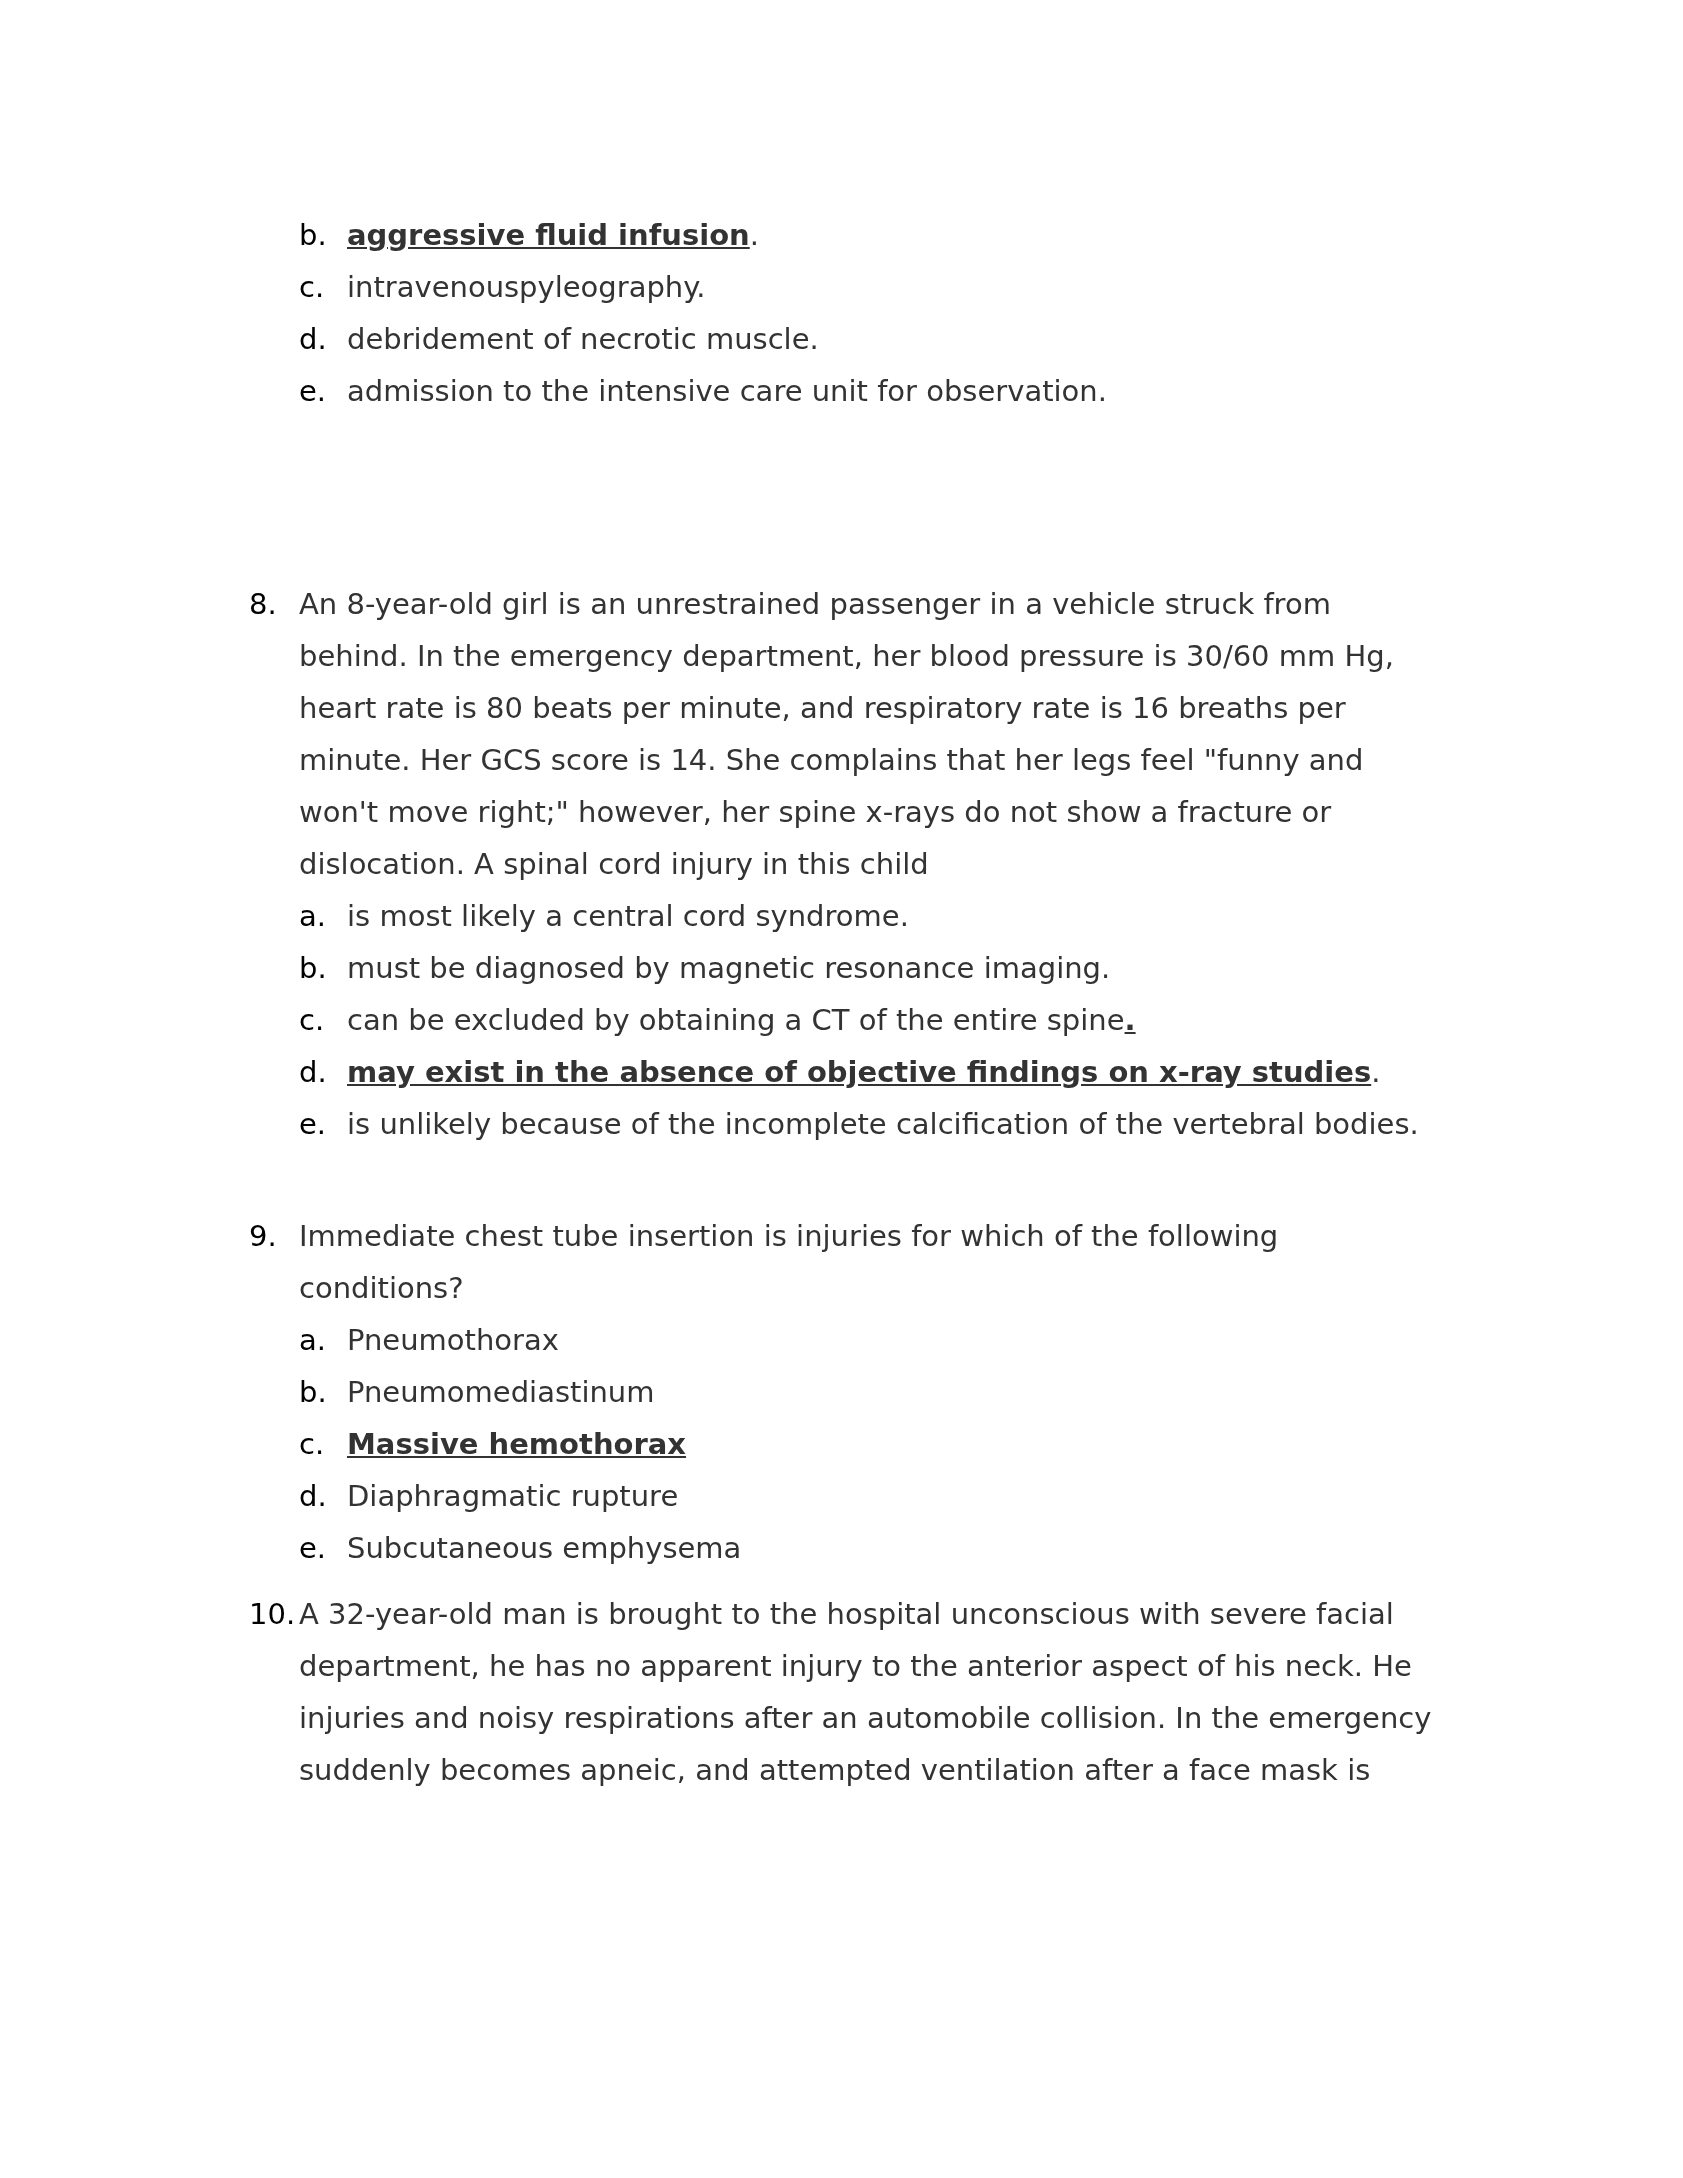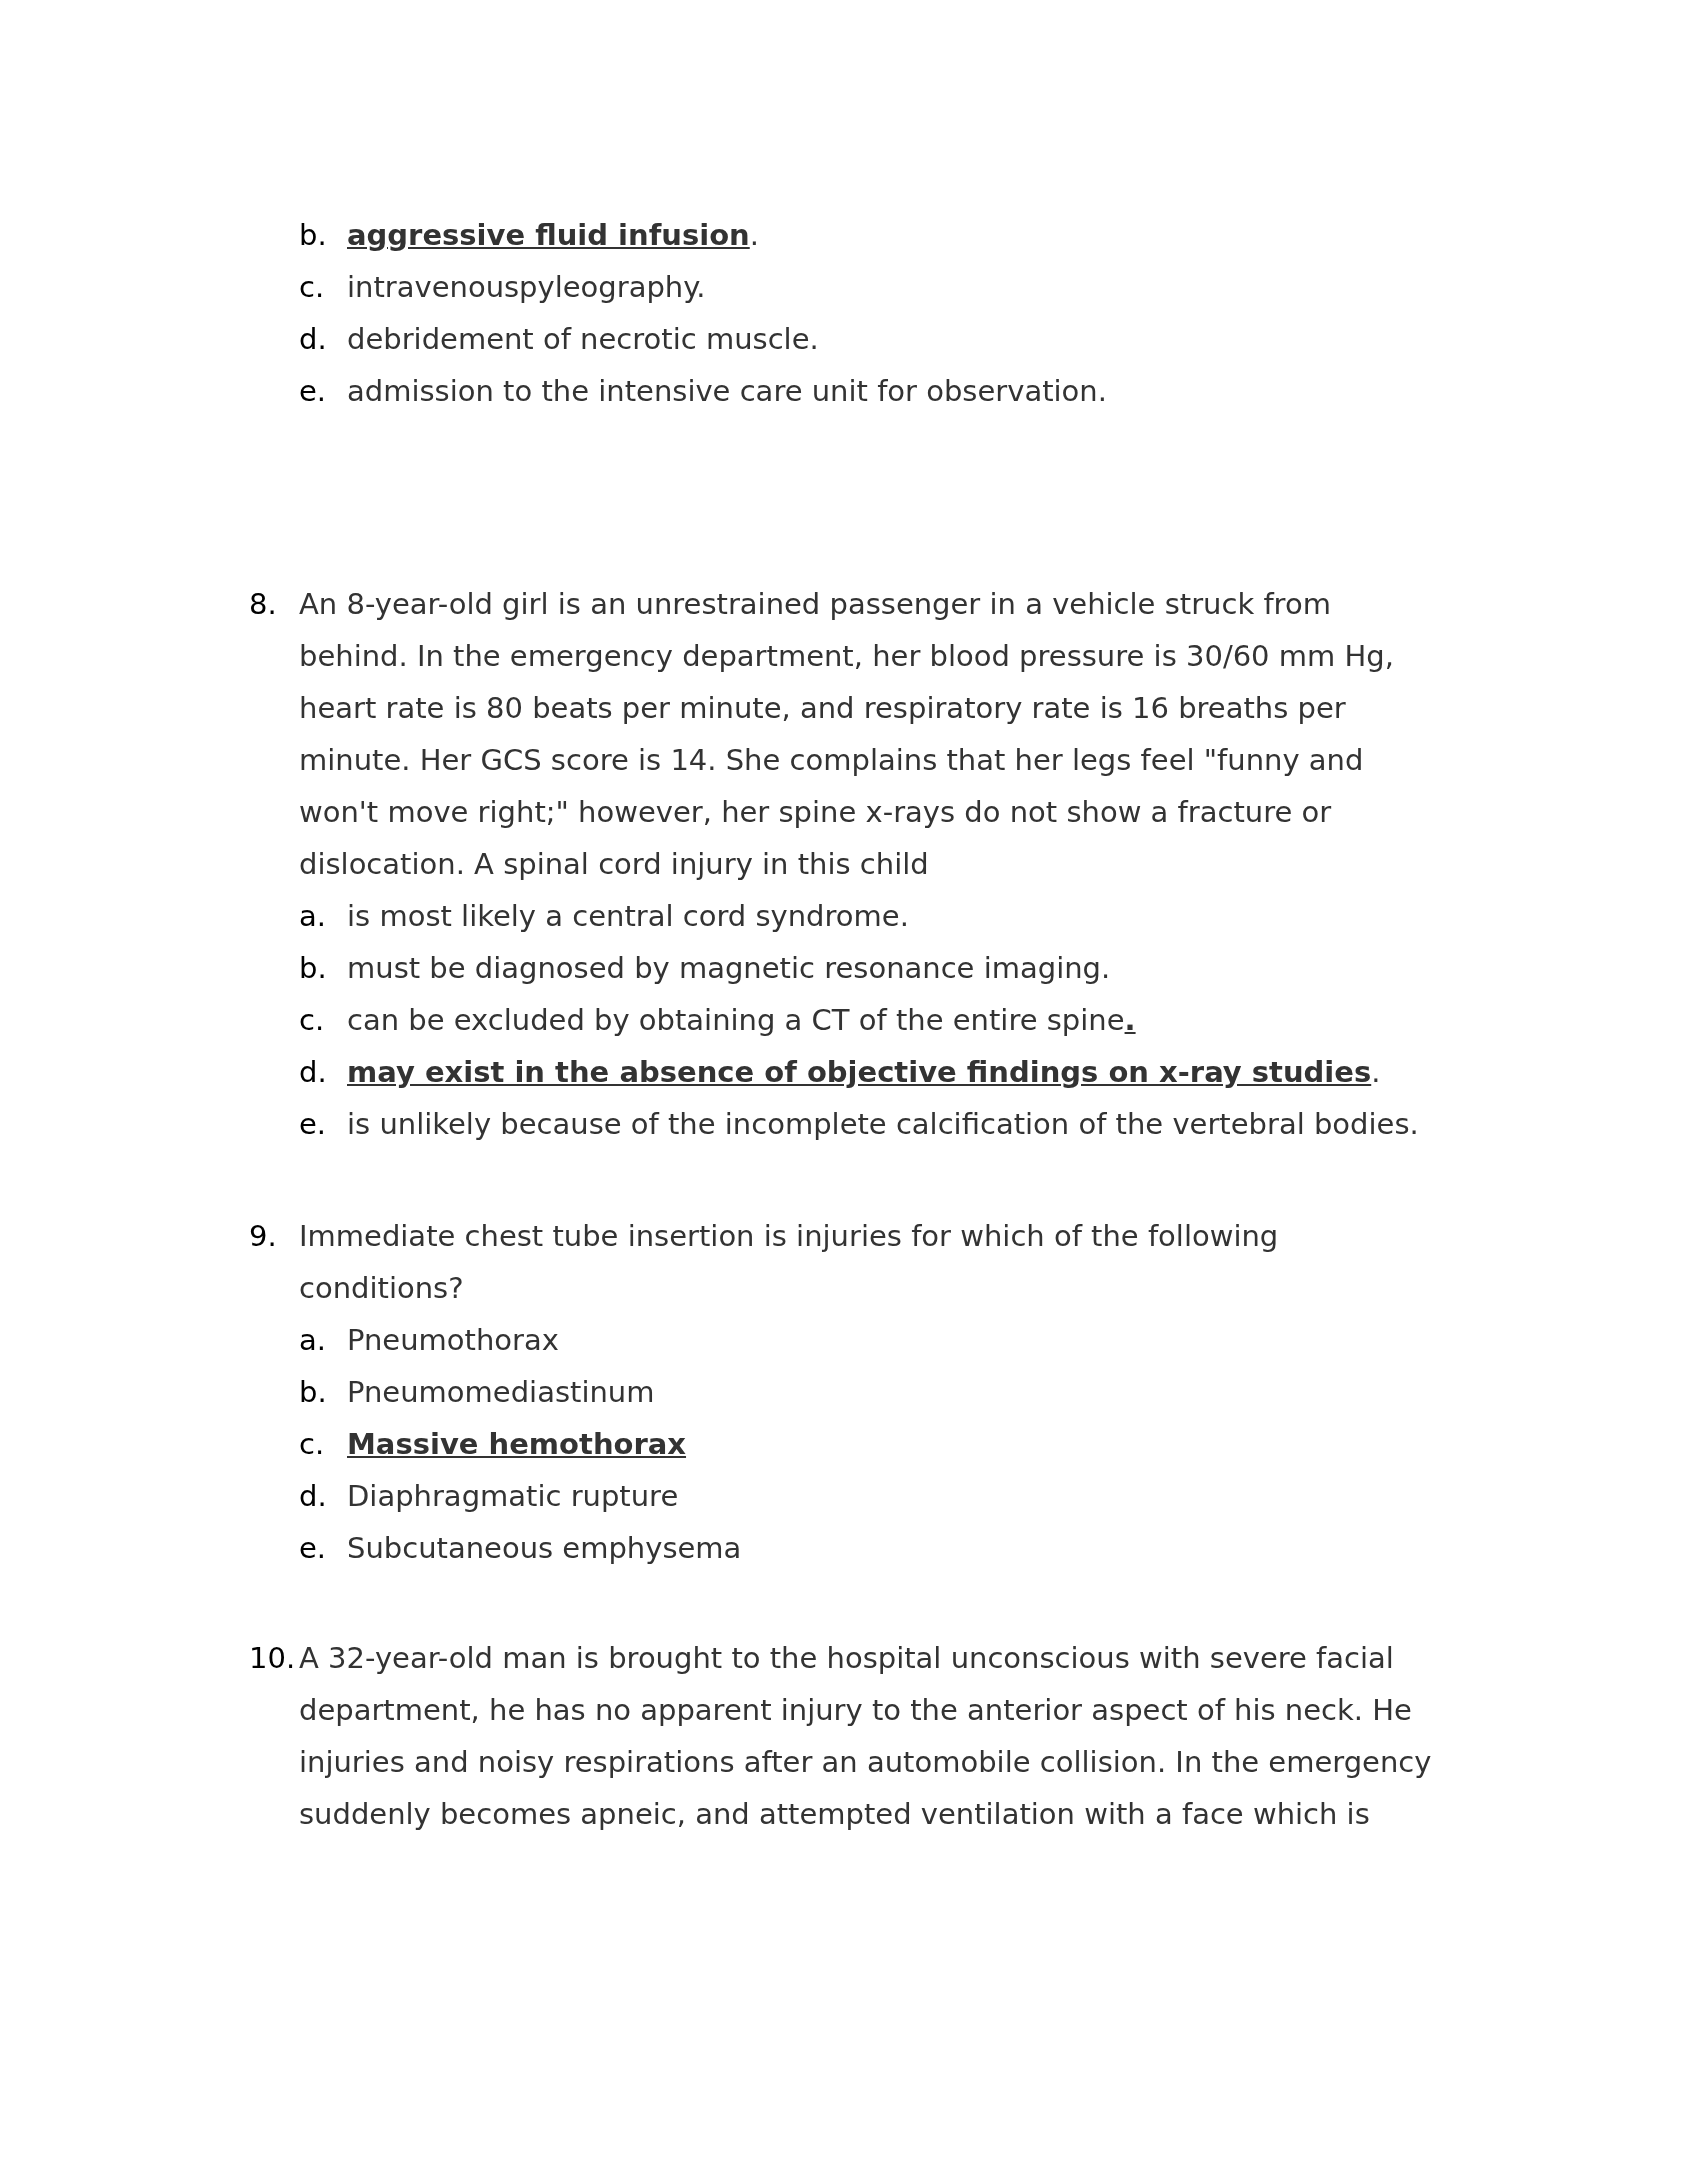--- a/index.html
+++ b/index.html
@@ -107,30 +107,30 @@
     <div class="line">
       <span class="letter">d.</span>
       <span class="otext">Diaphragmatic rupture</span>
     </div>
     <div class="line">
       <span class="letter">e.</span>
       <span class="otext">Subcutaneous emphysema</span>
     </div>
   </div>
 
-  <div class="block" style="top:1632px;">
+  <div class="block" style="top:1588px;">
     <div class="line">
       <span class="num">10.</span>
       <span class="qtext">A 32-year-old man is brought to the hospital unconscious with severe facial</span>
     </div>
     <div class="line">
         <span class="qtext">department, he has no apparent injury to the anterior aspect of his neck. He</span>
       </div>
     <div class="line">
         <span class="qtext">injuries and noisy respirations after an automobile collision. In the emergency</span>
       </div>
     <div class="line">
-        <span class="qtext">suddenly becomes apneic, and attempted ventilation with a face which is</span>
+        <span class="qtext">suddenly becomes apneic, and attempted ventilation after a face mask is</span>
       </div>
   </div>
 
 </div>
 
 
 </body></html>

